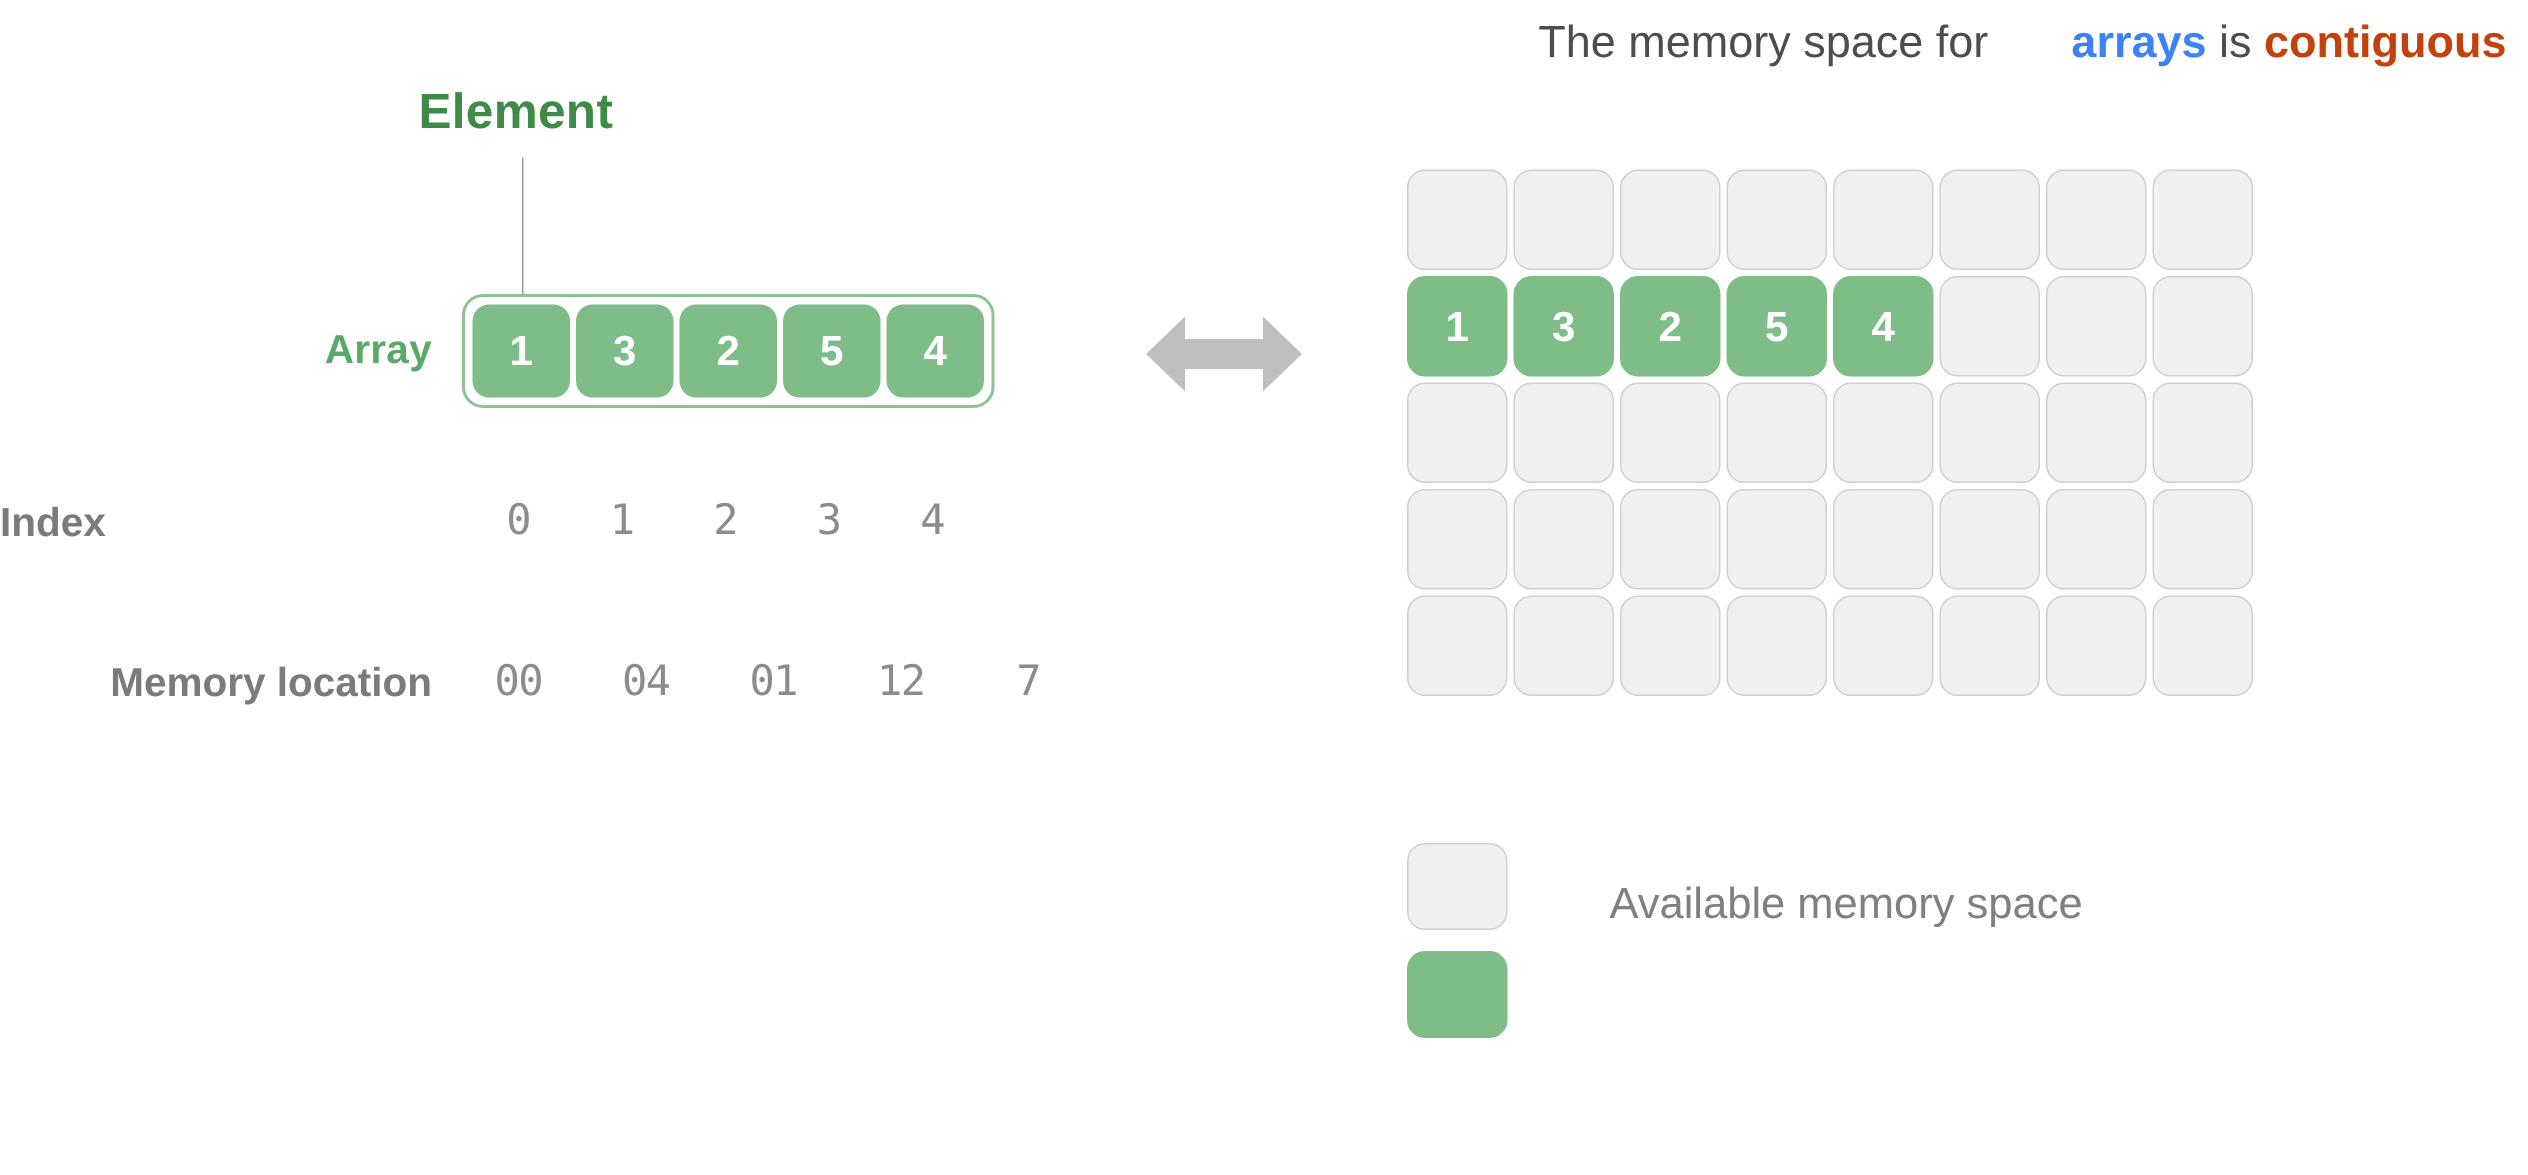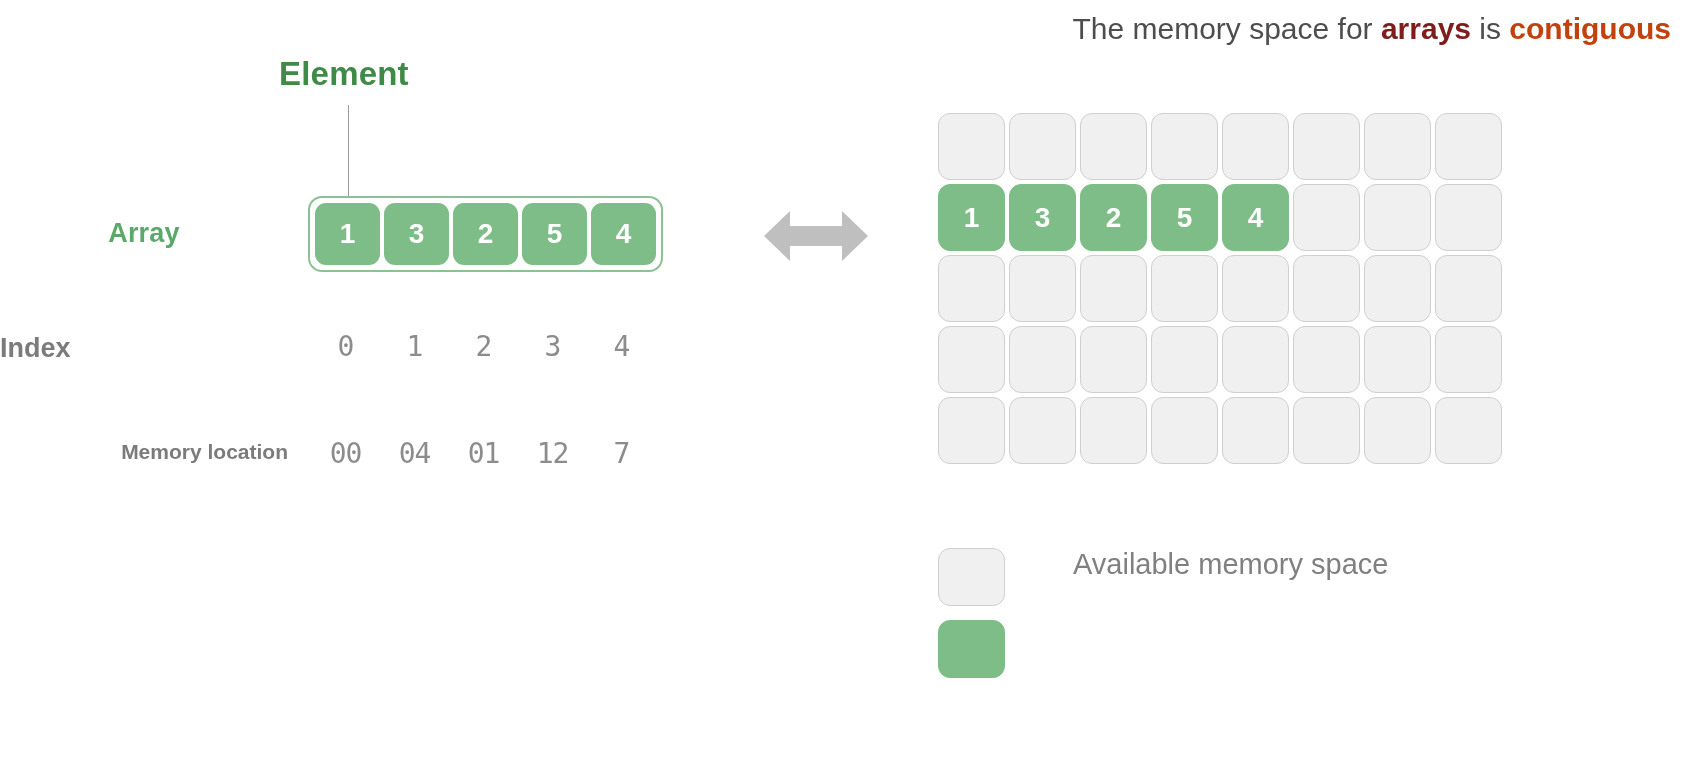--- a/index.html
+++ b/index.html
@@ -15,21 +15,21 @@
   #element-label{
     position:absolute;left:279px;top:55px;
     font-size:33px;font-weight:bold;color:#3f8a46;letter-spacing:.2px;
   }
   #element-connector{
     position:absolute;left:348px;top:105px;width:1px;height:98px;
     background:#9b9b9b;
   }
 
   #array-row-label{
-    position:absolute;left:0px;top:218px;width:288px;text-align:center;
+    position:absolute;left:0px;top:218px;width:288px;text-align:right;
     font-size:27px;font-weight:bold;color:#5aa96a;letter-spacing:.2px;
   }
   #array-container{
     position:absolute;left:308px;top:196px;
     border:2.5px solid #8cc194;border-radius:14px;
     padding:5px 5px;display:flex;gap:4px;background:#fff;
     box-sizing:border-box;
   }
   .array-cell{
     width:65px;height:62px;border-radius:11px;background:#7fbd88;
@@ -40,58 +40,58 @@
 
   #index-row-label{
     position:absolute;left:0px;top:333px;width:288px;text-align:left;
     font-size:27px;font-weight:bold;color:#7b7b7b;
   }
   #index-values{
     position:absolute;left:308px;top:330px;display:flex;gap:4px;padding:0 5px;
   }
   #memloc-row-label{
     position:absolute;left:0px;top:440px;width:288px;text-align:right;
-    font-size:21px;font-weight:bold;color:#7b7b7b;
+    font-size:27px;font-weight:bold;color:#7b7b7b;
   }
   #memloc-values{
-    position:absolute;left:308px;top:437px;display:flex;gap:4px;padding:0 5px;
+    position:absolute;left:308px;top:437px;display:flex;gap:20px;padding:0 5px;
   }
   .num-cell{
     width:65px;text-align:center;color:#8c8c8c;font-size:28px;
     font-family:"DejaVu Sans Mono", monospace;letter-spacing:-1px;
   }
 
   
   #exchange-arrow{position:absolute;left:764px;top:205px;}
 
   
   #right-panel{position:absolute;left:900px;top:0;width:785px;height:783px;}
 
   #memory-heading{
     position:absolute;right:14px;top:12px;white-space:nowrap;
     font-size:30px;color:#4d4d4d;font-weight:400;
   }
-  #memory-heading .kw-arrays{color:#7f1d1d;font-weight:bold;}
+  #memory-heading .kw-arrays{color:#3b82f6;font-weight:bold;margin-left:47px;}
   #memory-heading .kw-contig{color:#c2410c;font-weight:bold;}
 
   #memory-grid{
     position:absolute;left:38px;top:113px;
     display:grid;grid-template-columns:repeat(8, 67px);
     grid-auto-rows:67px;gap:4px;
   }
   .mem-cell{
     border-radius:12px;background:#f0f0f0;border:1.5px solid #cfcfcf;
     box-sizing:border-box;
     display:flex;align-items:center;justify-content:center;
     font-size:28px;font-weight:bold;color:#ffffff;
   }
   .mem-cell.allocated{background:#7fbd88;border-color:#7fbd88;}
 
   #memory-legend{position:absolute;left:38px;top:548px;}
-  .legend-row{display:flex;align-items:flex-start;height:72px;}
+  .legend-row{display:flex;align-items:flex-end;height:72px;}
   .legend-swatch{
     width:67px;height:58px;border-radius:12px;box-sizing:border-box;
     background:#f0f0f0;border:1.5px solid #cfcfcf;flex:0 0 auto;
   }
   .legend-swatch.allocated{background:#7fbd88;border-color:#7fbd88;}
   .legend-text{
     margin-left:68px;font-size:29px;color:#808080;white-space:nowrap;
   }
 </style>
 </head>

